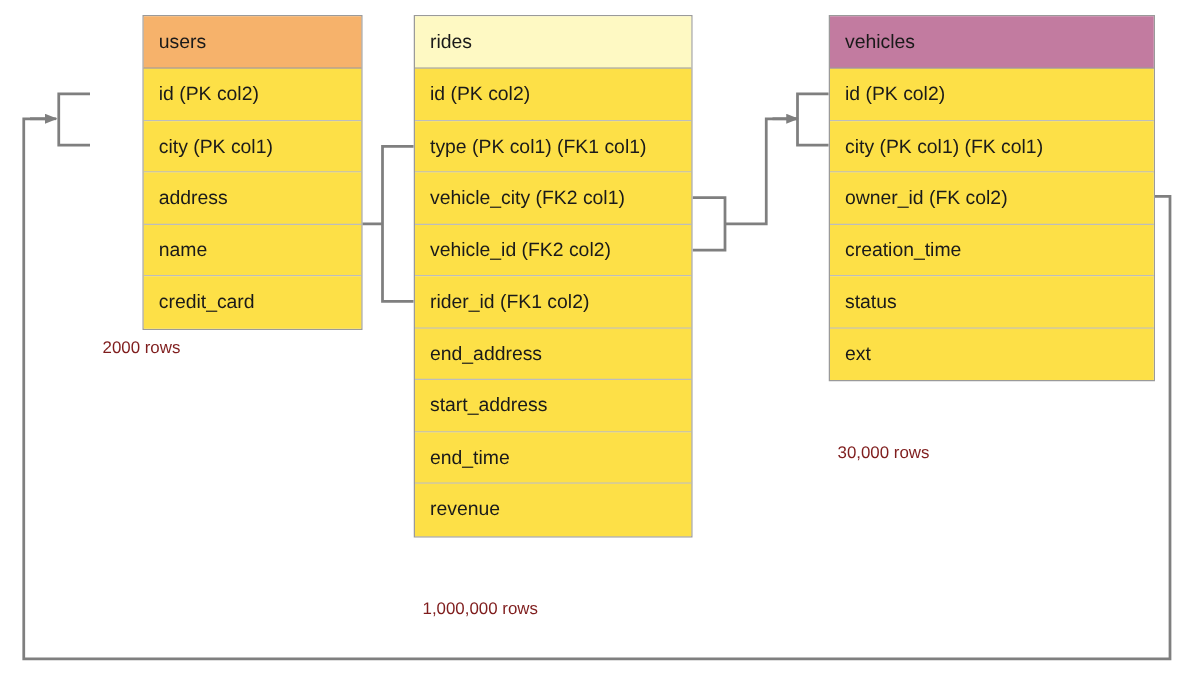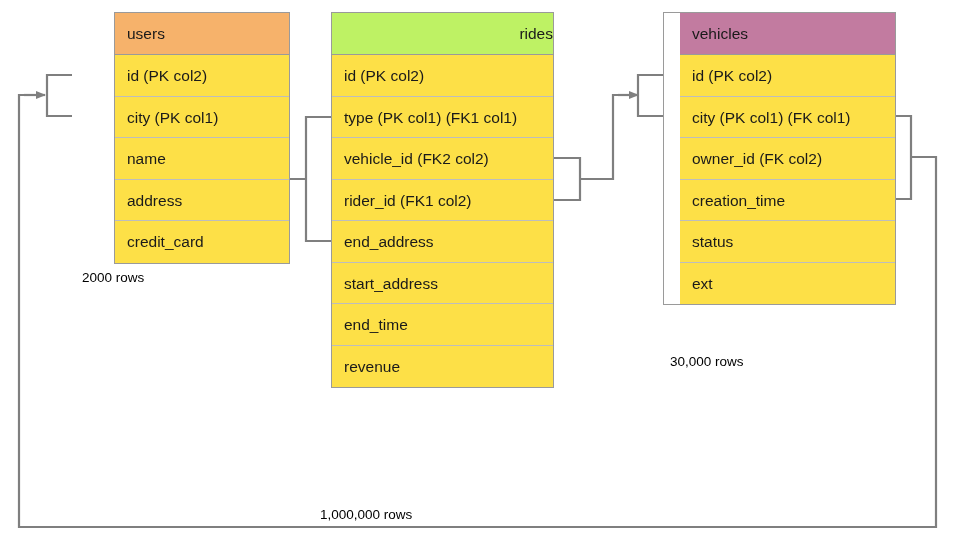--- a/index.html
+++ b/index.html
@@ -51,21 +51,21 @@
     white-space: nowrap;
     overflow: hidden;
     background: #fde047;
   }
   .tbl-row.last {
     border-bottom: none;
   }
   .row-count {
     position: absolute;
     font-size: 13.5px;
-    color: #000000;
+    color: #7f1d1d;
     white-space: nowrap;
   }
 </style>
 </head>
 <body>
 
 <div id="canvas">
 
   <svg class="edges" viewBox="0 0 960 540" width="960" height="540">
     <defs>
@@ -111,40 +111,41 @@
         <path d="M 24 95 L 45 95" marker-end="url(#arrowRight)"></path>
       </g>
 
     </g>
   </svg>
 
   <div class="table-box" style="left:72px; top:12px; width:176px;margin-left:42px;">
     <div class="tbl-header" style="background:#f6b26b;">users</div>
     <div class="tbl-row">id (PK col2)</div>
     <div class="tbl-row">city (PK col1)</div>
+    <div class="tbl-row">address</div>
     <div class="tbl-row">name</div>
-    <div class="tbl-row">address</div>
     <div class="tbl-row last">credit_card</div>
   </div>
   <div class="row-count" style="left:82px; top:270px;">2000 rows</div>
 
   <div class="table-box" style="left:331px; top:12px; width:223px;">
-    <div class="tbl-header" style="background:#bef264;text-align:right;">rides</div>
+    <div class="tbl-header" style="background:#fef9c3;">rides</div>
     <div class="tbl-row">id (PK col2)</div>
     <div class="tbl-row">type (PK col1) (FK1 col1)</div>
+    <div class="tbl-row">vehicle_city (FK2 col1)</div>
     <div class="tbl-row">vehicle_id (FK2 col2)</div>
     <div class="tbl-row">rider_id (FK1 col2)</div>
     <div class="tbl-row">end_address</div>
     <div class="tbl-row">start_address</div>
     <div class="tbl-row">end_time</div>
     <div class="tbl-row last">revenue</div>
   </div>
-  <div class="row-count" style="left:320px; top:479px;margin-top:28px;">1,000,000 rows</div>
+  <div class="row-count" style="left:338px; top:479px;">1,000,000 rows</div>
 
-  <div class="table-box" style="left:663px; top:12px; width:233px;padding-left:16px;">
+  <div class="table-box" style="left:663px; top:12px; width:261px;">
     <div class="tbl-header" style="background:#c27ba0;">vehicles</div>
     <div class="tbl-row">id (PK col2)</div>
     <div class="tbl-row">city (PK col1) (FK col1)</div>
     <div class="tbl-row">owner_id (FK col2)</div>
     <div class="tbl-row">creation_time</div>
     <div class="tbl-row">status</div>
     <div class="tbl-row last">ext</div>
   </div>
   <div class="row-count" style="left:670px; top:354px;">30,000 rows</div>
 

